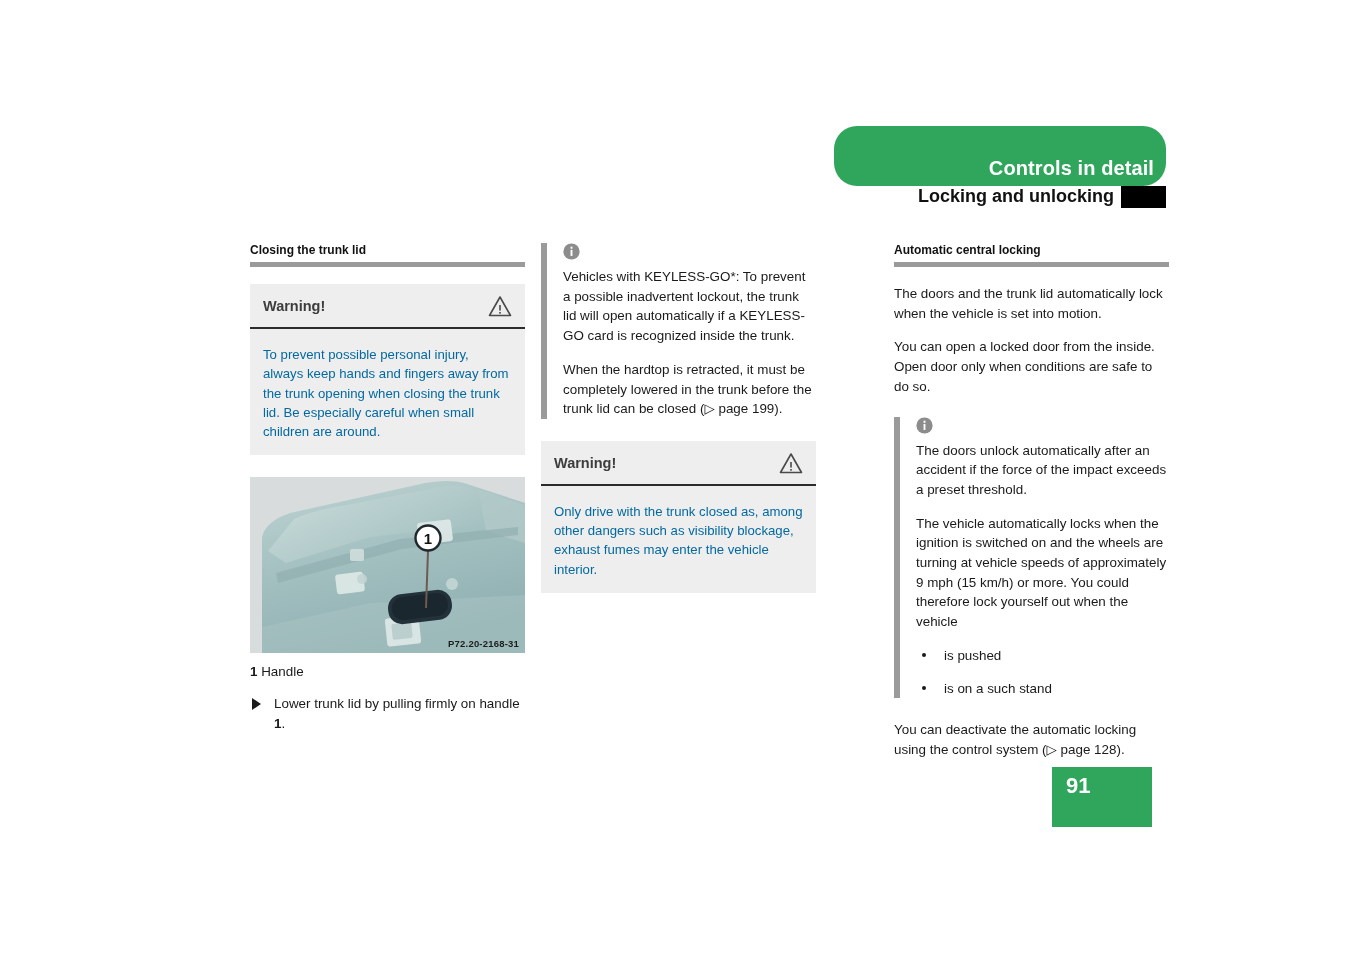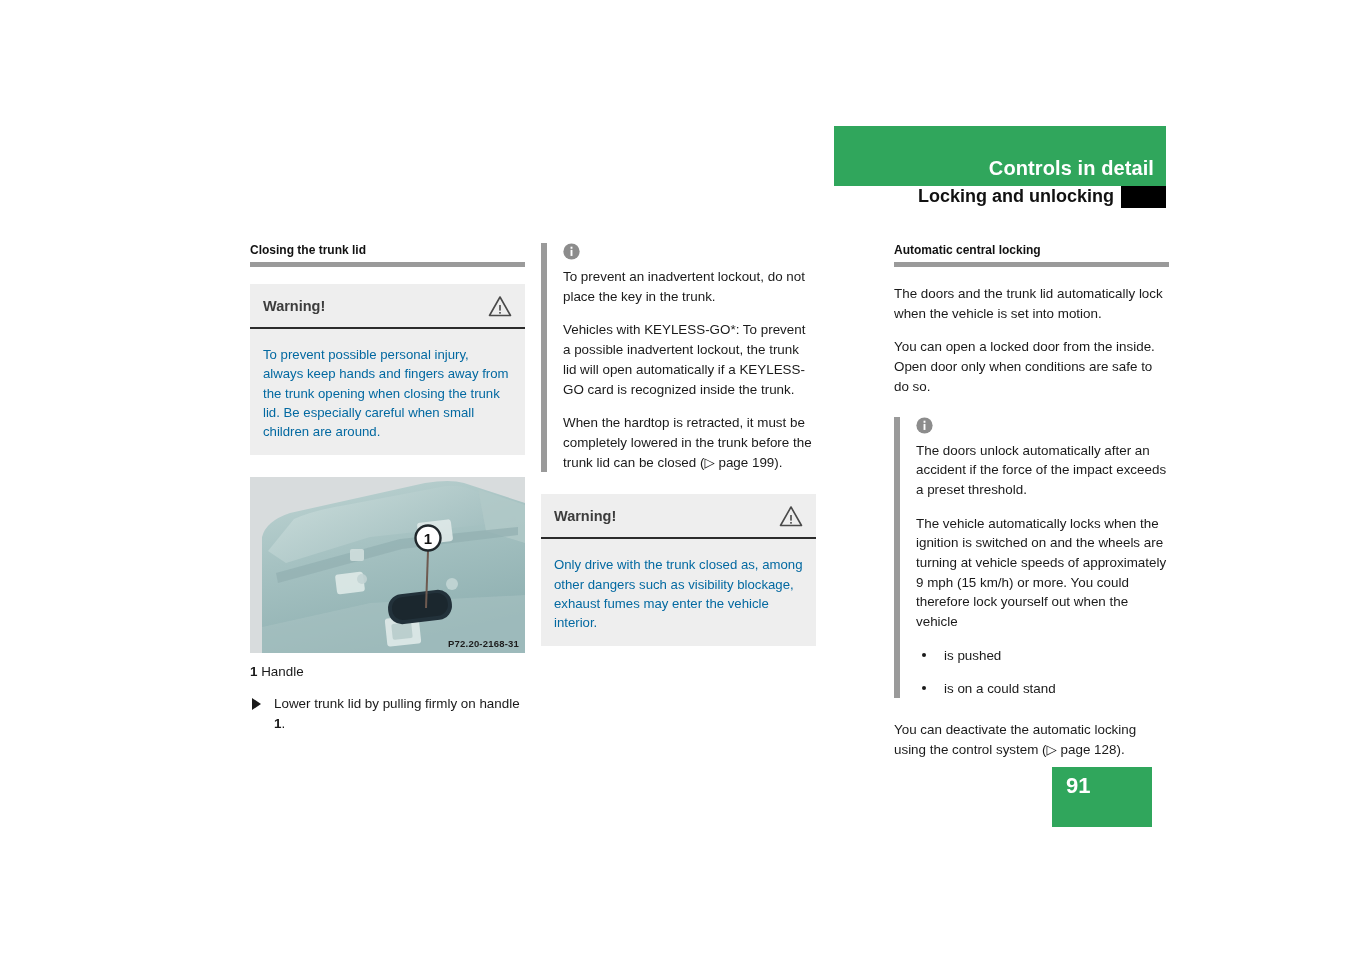--- a/index.html
+++ b/index.html
@@ -17,20 +17,21 @@
   }
 
   
   .hdr-green {
     position: absolute;
     left: 834px;
     top: 126px;
     width: 332px;
     height: 60px;
     background: #30a65c;
+    border-radius: 23px;
   }
   .hdr-green-label {
     position: absolute;
     right: 12px;
     bottom: 6px;
     color: #ffffff;
     font-size: 20px;
     font-weight: bold;
     letter-spacing: 0.1px;
     white-space: nowrap;
@@ -302,21 +303,20 @@
 
 <div class="col col-mid">
 
   <div class="info-block">
     <div class="info-bar"></div>
     <svg class="info-icon" viewBox="0 0 18 18">
       <circle cx="9" cy="9" r="8.6" fill="#8c8c8c"></circle>
       <rect x="8" y="7.3" width="2" height="6.4" fill="#ffffff"></rect>
       <rect x="8" y="3.9" width="2" height="2.2" fill="#ffffff"></rect>
     </svg>
-    <p>To prevent an inadvertent lockout, do not place the key in the trunk.</p>
     <p>Vehicles with KEYLESS-GO*: To prevent a possible inadvertent lockout, the trunk lid will open automatically if a KEYLESS-GO card is recognized inside the trunk.</p>
     <p>When the hardtop is retracted, it must be completely lowered in the trunk before the trunk lid can be closed (▷ page 199).</p>
   </div>
 
   <div class="warn-box">
     <div class="warn-head">
       <span class="warn-title">Warning!</span>
       <svg class="warn-icon" viewBox="0 0 24 22">
         <path d="M12 2 L22.5 20.5 L1.5 20.5 Z" fill="none" stroke="#4a4a4a" stroke-width="1.6" stroke-linejoin="round"></path>
         <rect x="11.2" y="10" width="1.6" height="5.6" fill="#4a4a4a"></rect>
@@ -342,21 +342,21 @@
     <div class="info-bar"></div>
     <svg class="info-icon" viewBox="0 0 18 18">
       <circle cx="9" cy="9" r="8.6" fill="#8c8c8c"></circle>
       <rect x="8" y="7.3" width="2" height="6.4" fill="#ffffff"></rect>
       <rect x="8" y="3.9" width="2" height="2.2" fill="#ffffff"></rect>
     </svg>
     <p>The doors unlock automatically after an accident if the force of the impact exceeds a preset threshold.</p>
     <p>The vehicle automatically locks when the ignition is switched on and the wheels are turning at vehicle speeds of approximately 9 mph (15 km/h) or more. You could therefore lock yourself out when the vehicle</p>
     <ul class="ul-plain">
       <li><span class="dot"></span><span>is pushed</span></li>
-      <li><span class="dot"></span><span>is on a could stand</span></li>
+      <li><span class="dot"></span><span>is on a such stand</span></li>
     </ul>
   </div>
 
   <p class="body-p" style="margin-top:22px;">You can deactivate the automatic locking using the control system (▷ page 128).</p>
 
 </div>
 
 <div class="pagenum">
   <span>91</span>
 </div>

